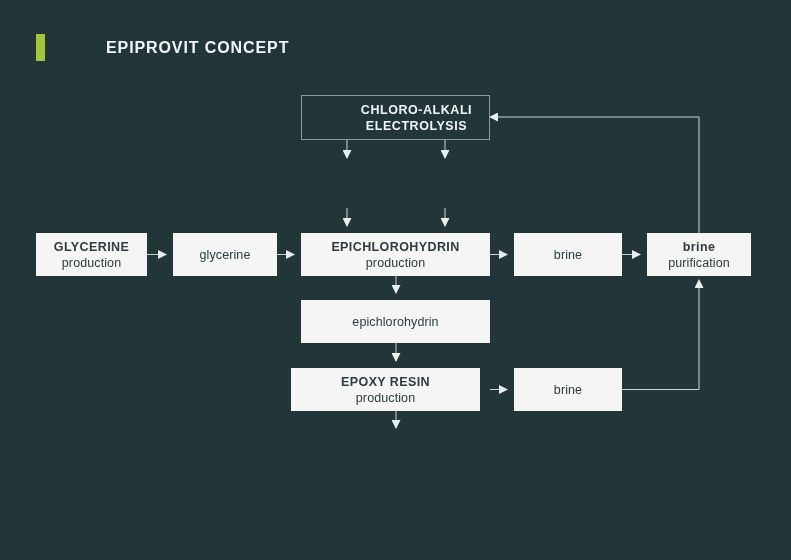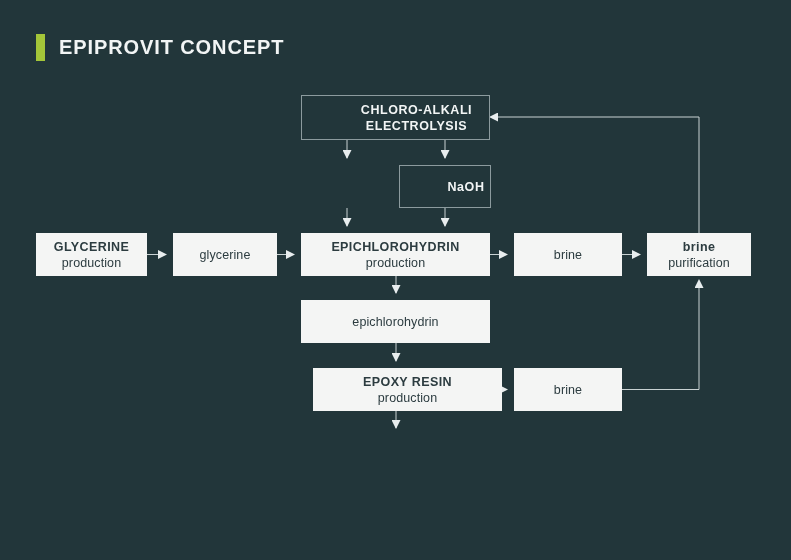--- a/index.html
+++ b/index.html
@@ -28,23 +28,24 @@
     align-items: center;
     gap: 14px;
   }
   #accent-bar {
     width: 9px;
     height: 27px;
     background: #a4c639;
   }
   #page-title {
     color: #f2f5f5;
-    font-size: 20px;
+    font-size: 16px;
     font-weight: bold;
     letter-spacing: 0.9px;
+    margin-left: 47px;
   }
 
   
   .node {
     position: absolute;
     box-sizing: border-box;
     display: flex;
     flex-direction: column;
     align-items: center;
     justify-content: center;
@@ -140,23 +141,20 @@
       <path d="M699,233 L699,117 L497,117" marker-end="url(#ah-left)"></path>
     </g>
   </svg>
 
   <div class="node outlined" style="left:301px; top:95px; width:189px; height:45px;">
     <div class="t-bold">CHLORO-ALKALI</div>
     <div class="t-bold">ELECTROLYSIS</div>
   </div>
 
 
-  <div class="node outlined" style="left:399px; top:165px; width:92px; height:43px;">
-    <div class="t-bold">NaOH</div>
-  </div>
 
   <div class="node filled" style="left:36px; top:233px; width:111px; height:43px;">
     <div class="t-bold">GLYCERINE</div>
     <div class="t-reg">production</div>
   </div>
 
   <div class="node filled" style="left:173px; top:233px; width:104px; height:43px;">
     <div class="t-reg">glycerine</div>
   </div>
 
@@ -171,21 +169,21 @@
 
   <div class="node filled" style="left:647px; top:233px; width:104px; height:43px;">
     <div class="t-bold">brine</div>
     <div class="t-reg">purification</div>
   </div>
 
   <div class="node filled" style="left:301px; top:300px; width:189px; height:43px;">
     <div class="t-reg">epichlorohydrin</div>
   </div>
 
-  <div class="node filled" style="left:313px; top:368px; width:189px; height:43px;">
+  <div class="node filled" style="left:291px; top:368px; width:189px; height:43px;">
     <div class="t-bold">EPOXY RESIN</div>
     <div class="t-reg">production</div>
   </div>
 
   <div class="node filled" style="left:514px; top:368px; width:108px; height:43px;">
     <div class="t-reg">brine</div>
   </div>
 
 
 </div>

